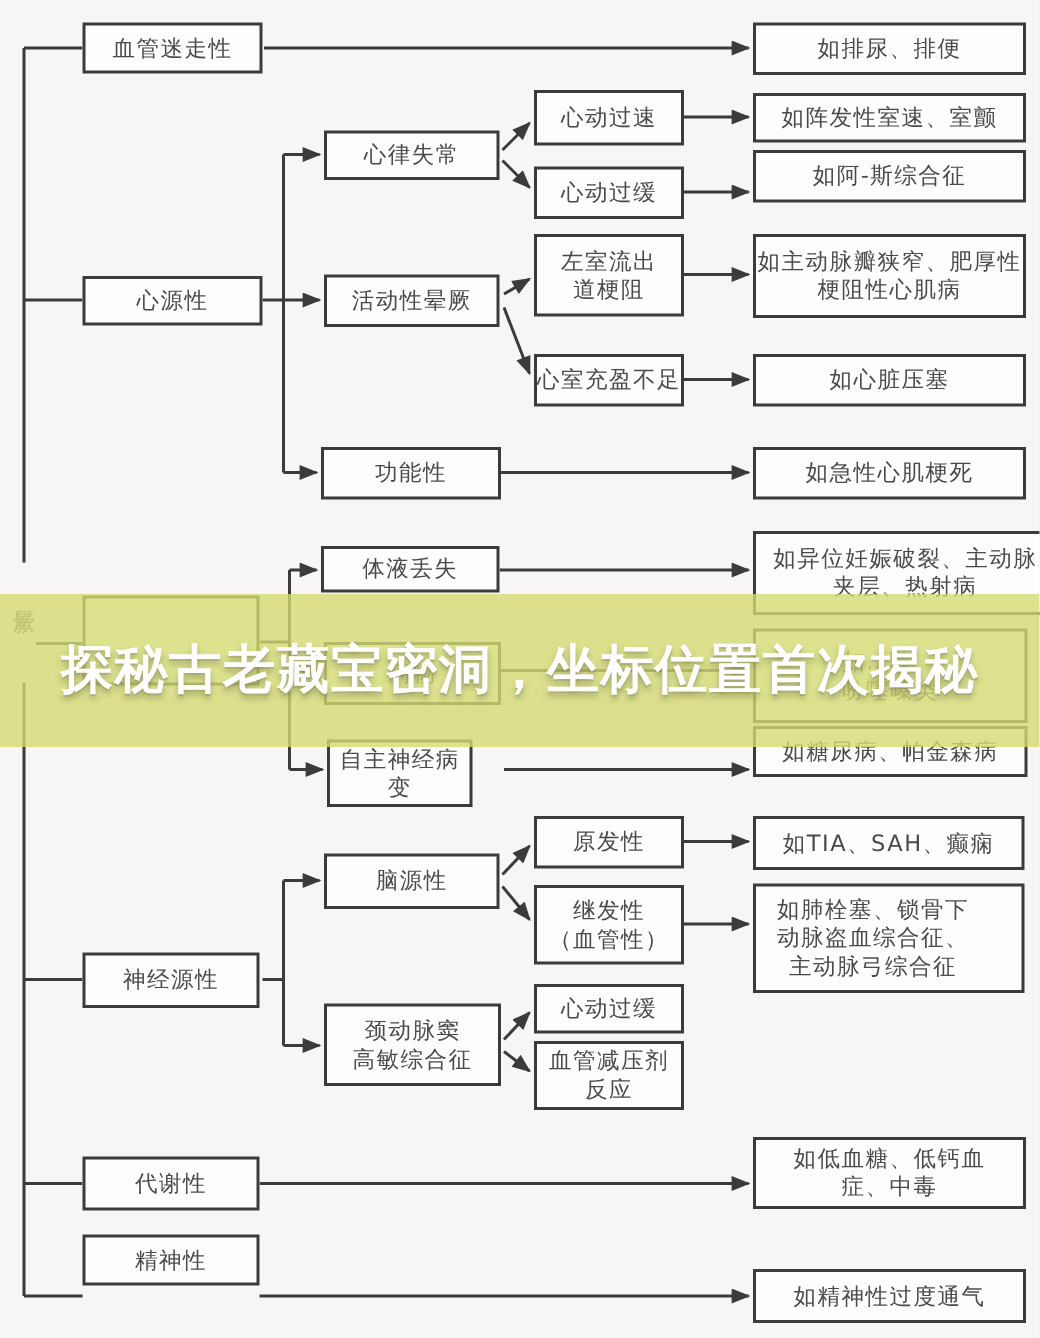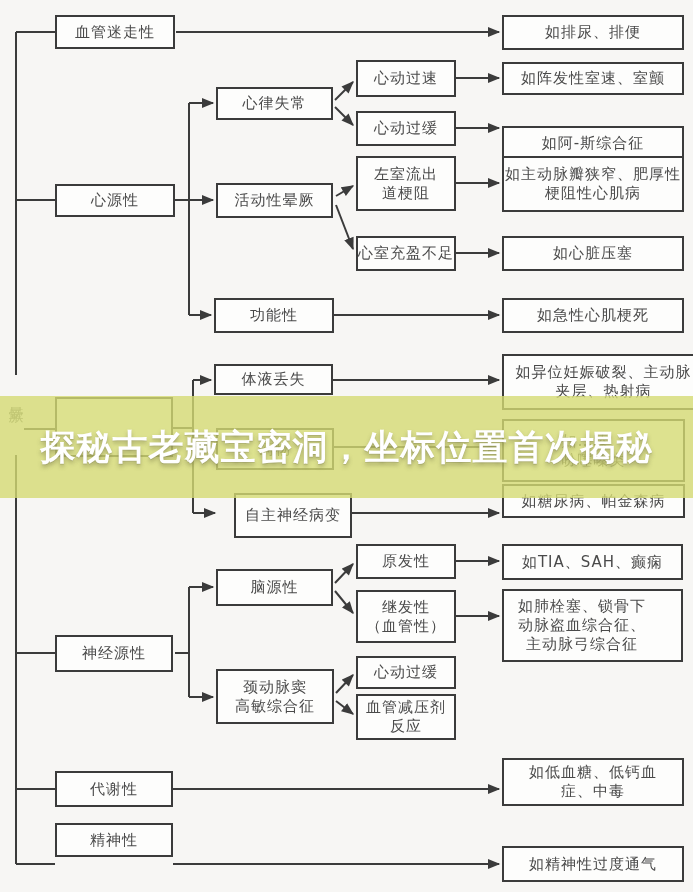--- a/index.html
+++ b/index.html
@@ -141,40 +141,40 @@
   <div class="box" style="left:55px;top:397px;width:118px;height:60px"></div>
   <div class="box" style="left:55px;top:635px;width:118px;height:37px">神经源性</div>
   <div class="box" style="left:55px;top:771px;width:118px;height:36px">代谢性</div>
   <div class="box" style="left:55px;top:823px;width:118px;height:34px">精神性</div>
 
   <div class="box" style="left:216px;top:87px;width:117px;height:33px">心律失常</div>
   <div class="box" style="left:216px;top:183px;width:117px;height:35px">活动性晕厥</div>
   <div class="box" style="left:214px;top:298px;width:120px;height:35px">功能性</div>
   <div class="box" style="left:214px;top:364px;width:119px;height:31px">体液丢失</div>
   <div class="box" style="left:216px;top:428px;width:118px;height:42px">药物</div>
-  <div class="box" style="left:234px;top:493px;width:118px;height:45px">自主神经病变</div>
+  <div class="box" style="left:218px;top:493px;width:97px;height:45px">自主神经病变</div>
   <div class="box" style="left:216px;top:569px;width:117px;height:37px">脑源性</div>
   <div class="box" style="left:216px;top:669px;width:118px;height:55px">颈动脉窦
 高敏综合征</div>
 
   <div class="box" style="left:356px;top:60px;width:100px;height:37px">心动过速</div>
   <div class="box" style="left:356px;top:111px;width:100px;height:35px">心动过缓</div>
   <div class="box" style="left:356px;top:156px;width:100px;height:55px">左室流出
 道梗阻</div>
   <div class="box" style="left:356px;top:236px;width:100px;height:35px">心室充盈不足</div>
   <div class="box" style="left:356px;top:544px;width:100px;height:35px">原发性</div>
   <div class="box" style="left:356px;top:590px;width:100px;height:53px">继发性
 （血管性）</div>
   <div class="box" style="left:356px;top:656px;width:100px;height:33px">心动过缓</div>
   <div class="box" style="left:356px;top:694px;width:100px;height:46px">血管减压剂
 反应</div>
 
   <div class="box" style="left:502px;top:15px;width:182px;height:35px">如排尿、排便</div>
   <div class="box" style="left:502px;top:62px;width:182px;height:33px">如阵发性室速、室颤</div>
-  <div class="box" style="left:502px;top:126px;width:182px;height:35px">如阿-斯综合征</div>
+  <div class="box" style="left:502px;top:100px;width:182px;height:35px">如阿-斯综合征</div>
   <div class="box" style="left:502px;top:156px;width:182px;height:56px">如主动脉瓣狭窄、肥厚性
 梗阻性心肌病</div>
   <div class="box" style="left:502px;top:236px;width:182px;height:35px">如心脏压塞</div>
   <div class="box" style="left:502px;top:298px;width:182px;height:35px">如急性心肌梗死</div>
   <div class="box" style="left:502px;top:354px;width:203px;height:56px">如异位妊娠破裂、主动脉
 夹层、热射病</div>
   <div class="box" style="left:502px;top:419px;width:183px;height:63px">如…嗪、
 吩噻嗪类</div>
   <div class="box" style="left:502px;top:484px;width:183px;height:34px">如糖尿病、帕金森病</div>
   <div class="box" style="left:502px;top:544px;width:181px;height:36px">如TIA、SAH、癫痫</div>

